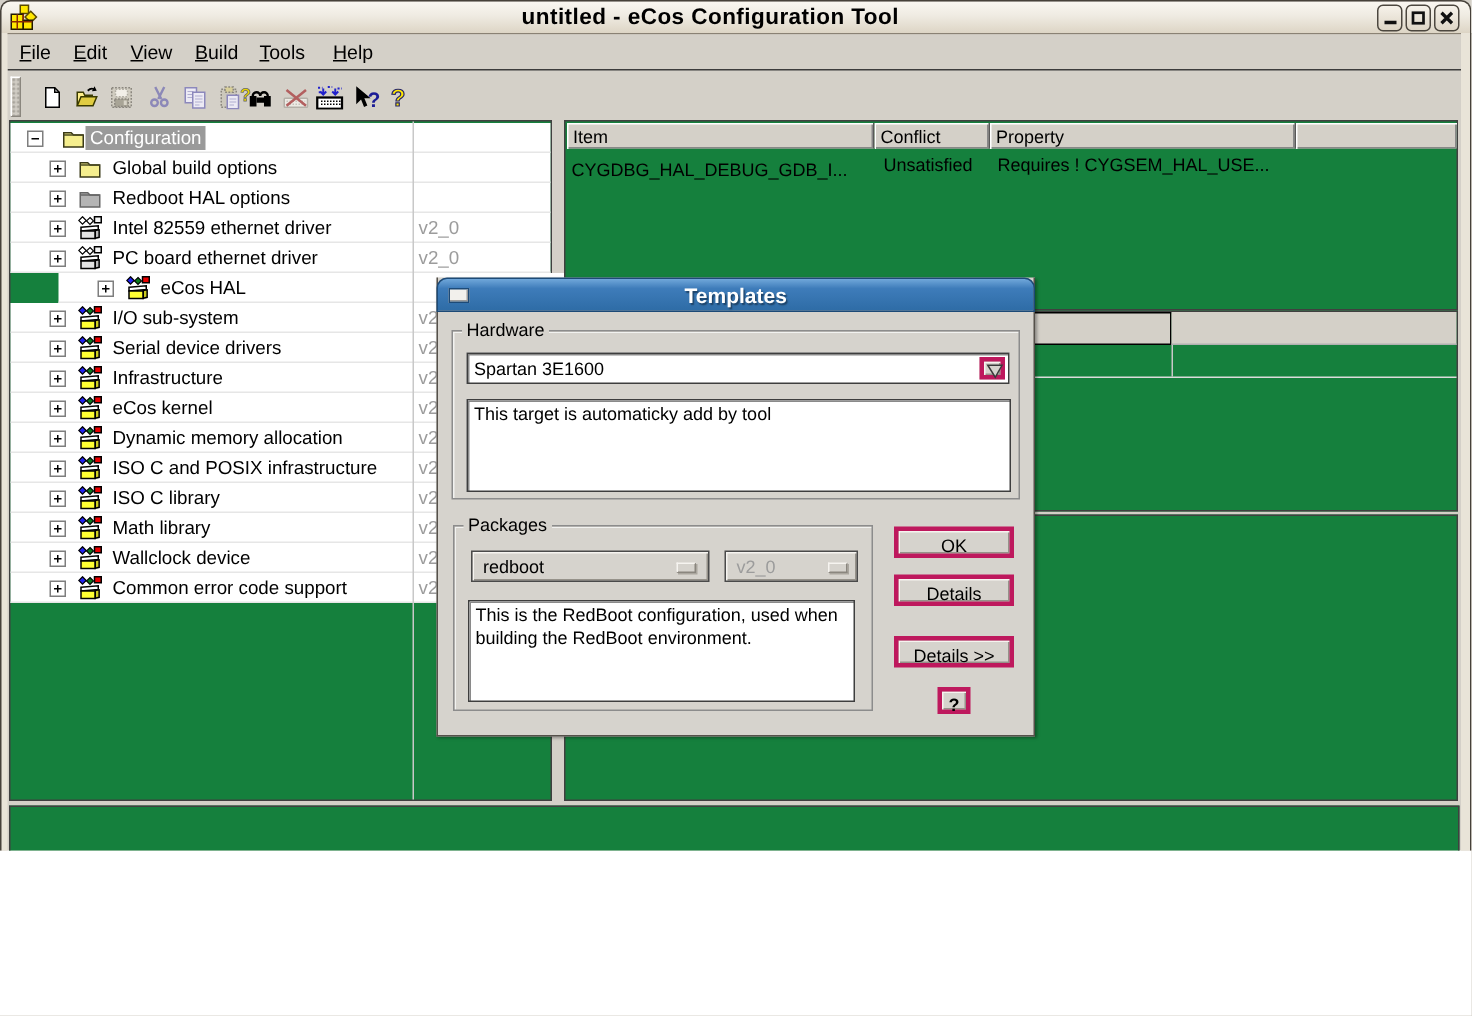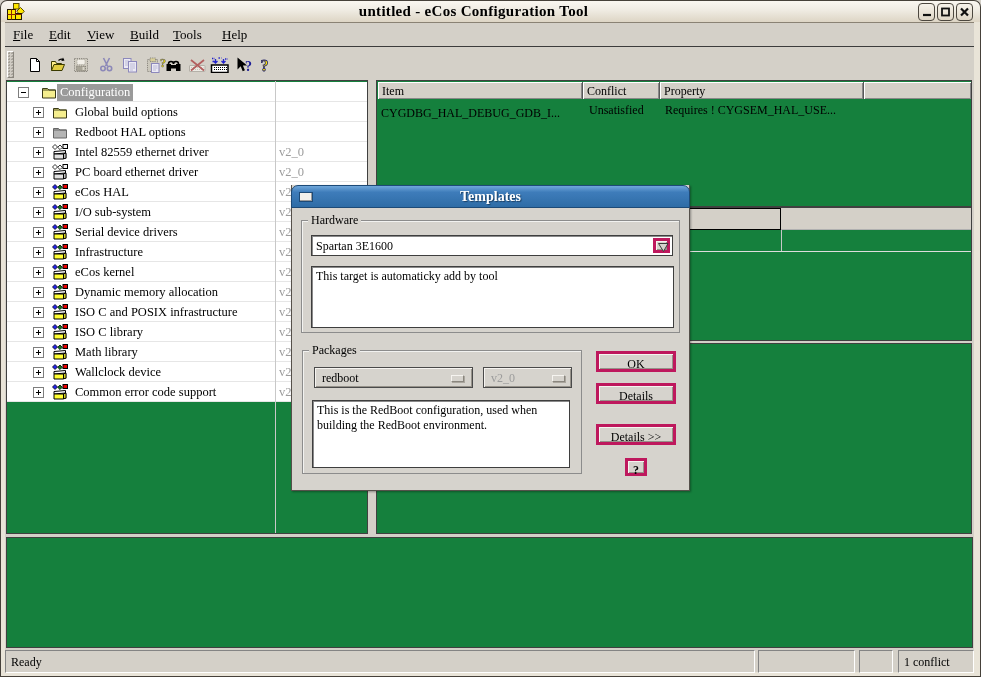--- a/index.html
+++ b/index.html
@@ -1,18 +1,18 @@
 <!DOCTYPE html>
 <html><head>
 <meta charset="utf-8">
 <style>
 html,body{margin:0;padding:0;}
 *{box-sizing:border-box;}
-#win{position:relative;width:981px;height:677px;background:#d4d0c8;
-  font-family:Liberation Serif, serif;font-size:12px;color:#000;overflow:hidden;}
+#win{position:relative;width:981px;height:567px;background:#d4d0c8;
+  font-family:Liberation Sans, sans-serif;font-size:12px;color:#000;overflow:hidden;}
 .abs{position:absolute;}
 
 #titlebar{left:0;top:0;width:981px;height:23px;
   background:linear-gradient(#faf7f1,#efebe2 45%,#ddd5c5);
   border:1px solid #46413a;border-bottom:1px solid #8a8274;border-radius:7px 7px 0 0;}
 #titletext{left:0;top:3px;width:947px;text-align:center;font-weight:bold;font-size:15px;letter-spacing:0.3px;}
 .frame{background:#e9e4d8;}
 #frL{left:0;top:22px;width:5px;height:655px;border-left:1px solid #46413a;}
 #frR{left:974px;top:22px;width:7px;height:655px;border-right:1px solid #46413a;}
 #frB{left:0;top:672px;width:981px;height:5px;border-bottom:1px solid #46413a;border-left:1px solid #46413a;border-right:1px solid #46413a;}
@@ -223,21 +223,21 @@
             <rect x="11" y="0.5" width="4.5" height="4" fill="#f4f4f4" stroke="#000"></rect>
             <path d="M3 0.5 L5.5 3 3 5.5 0.5 3 Z" fill="#fff" stroke="#000" stroke-width="0.8"></path>
             <path d="M8 1 L10.3 3.3 8 5.6 5.7 3.3 Z" fill="#fff" stroke="#000" stroke-width="0.8"></path>
             <path d="M2 7.5 L13.5 6.5 L13.5 9 L2 10 Z" fill="#fff" stroke="#000"></path>
             <path d="M2 10 h9.5 v5 h-9.5 z" fill="#e2e2e2" stroke="#000"></path>
             <path d="M11.5 9.7 l2.6 -0.5 v5 l-2.6 0.6 z" fill="#bcbcbc" stroke="#000"></path>
           </svg></div>
         <div class="txt gray" style="left:68px;">PC board ethernet driver</div>
         <div class="ver">v2_0</div>
       </div>
-      <div class="trow" style="top:182px;">
+      <div class="trow" style="top:182px;margin-left:32px;">
         <div class="ebox plus" style="left:26px;">
           <i></i>
           <b></b>
         </div>
         <div style="position:absolute;left:45px;top:2px;"><svg width="17" height="16">
             <rect x="11" y="0.5" width="4.5" height="4" fill="#e80000" stroke="#000"></rect>
             <path d="M3 0.5 L5.5 3 3 5.5 0.5 3 Z" fill="#2222ee" stroke="#000" stroke-width="0.8"></path>
             <path d="M8 1 L10.3 3.3 8 5.6 5.7 3.3 Z" fill="#0a7a1a" stroke="#000" stroke-width="0.8"></path>
             <path d="M2 7.5 L13.5 6.5 L13.5 9 L2 10 Z" fill="#fff" stroke="#000"></path>
             <path d="M2 10 h9.5 v5 h-9.5 z" fill="#ffff33" stroke="#000"></path>

